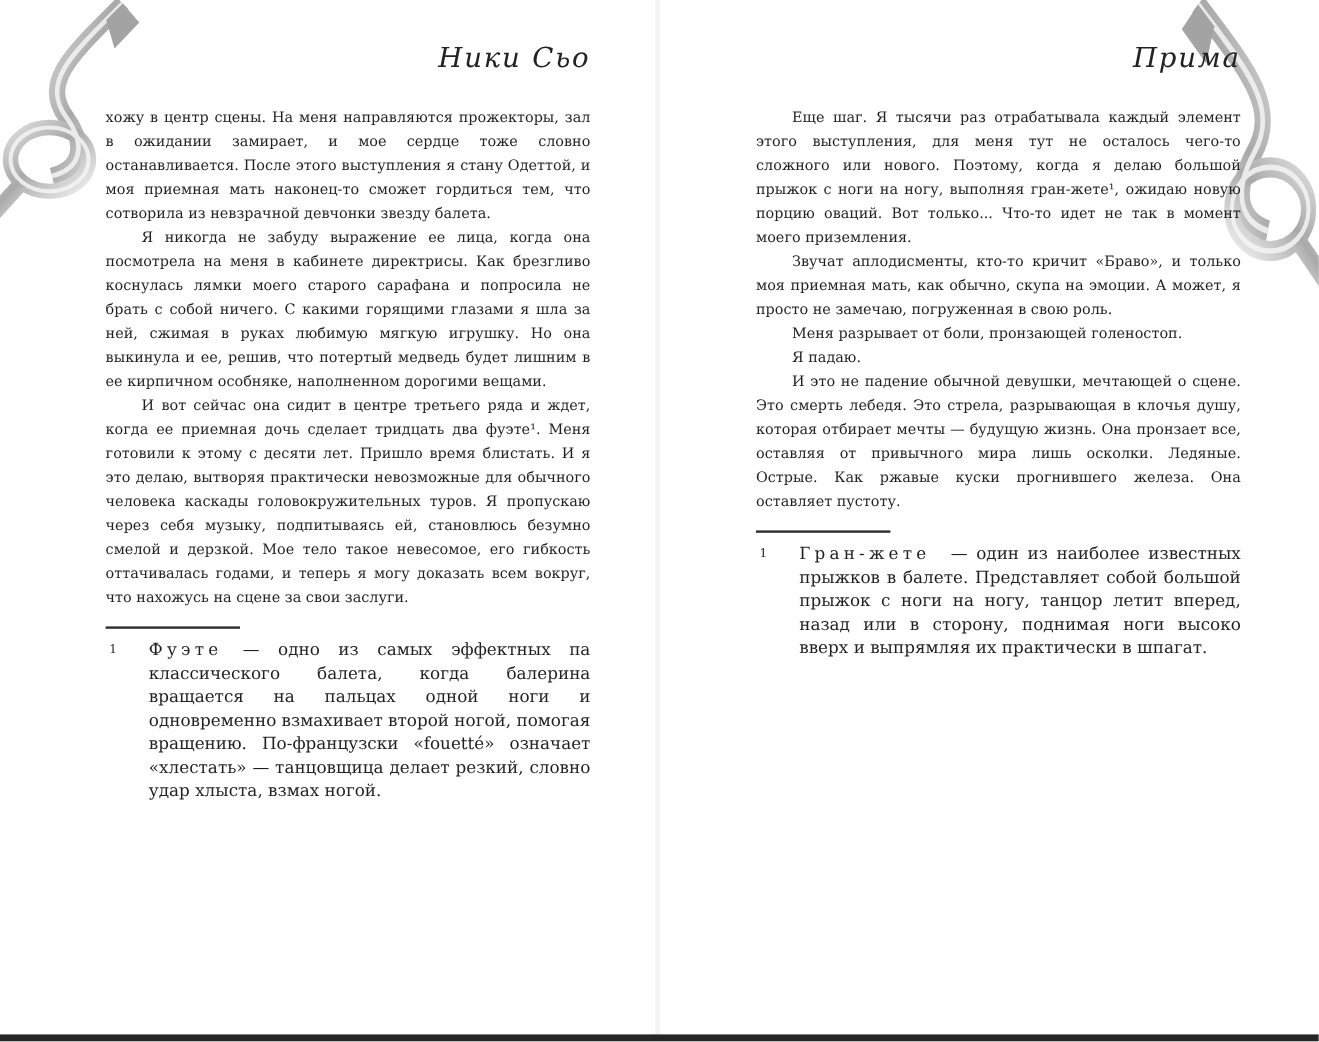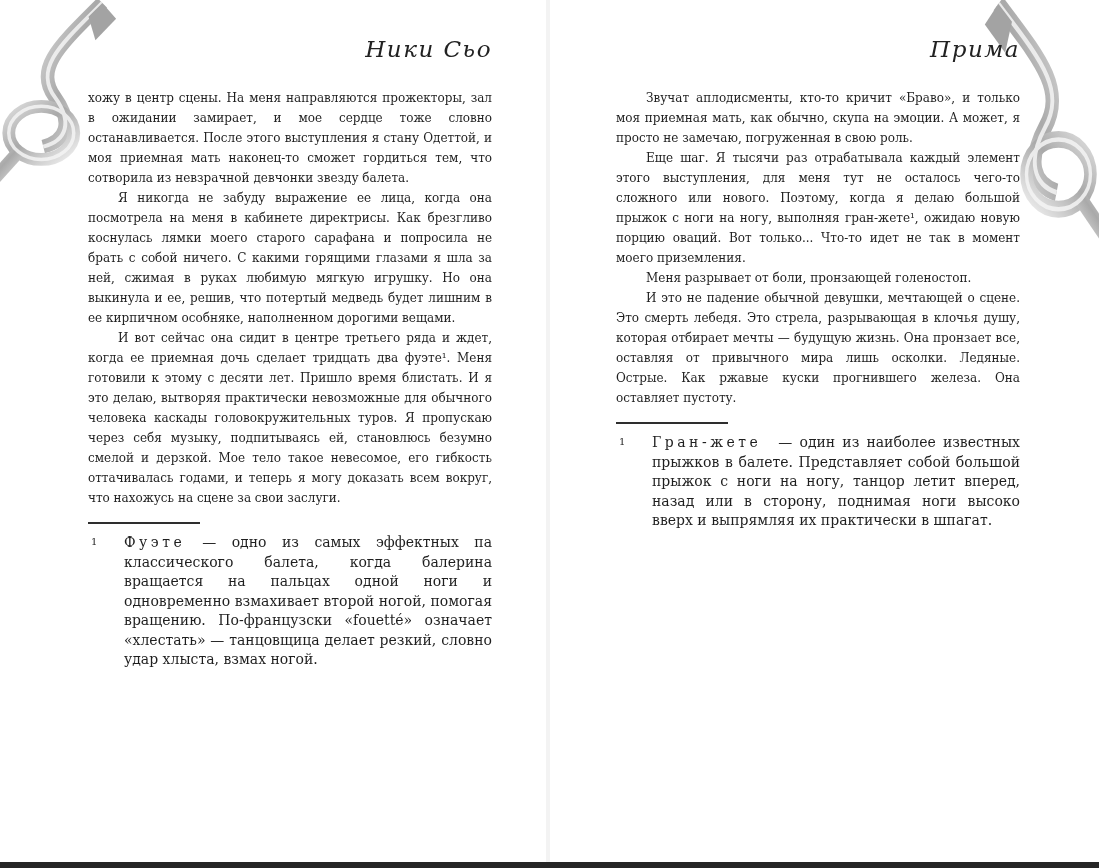--- a/index.html
+++ b/index.html
@@ -31,21 +31,21 @@
   .ribbon { position: absolute; }
   .ribbon-left { left: -6px; top: -6px; }
   .ribbon-right { right: -6px; top: -4px; transform: scaleX(-1); }
 
   .page {
     position: absolute;
     top: 36px;
     width: 404px;
   }
   .page-left  { left: 88px;  }
-  .page-right { left: 616px; }
+  .page-right { left: 630px; }
 
   .running-head {
     text-align: right;
     font-style: italic;
     font-size: 23px;
     letter-spacing: 1.5px;
     color: #222;
     margin: 0 0 26px 0;
     font-family: "DejaVu Serif", serif;
   }
@@ -136,23 +136,24 @@
     <div class="fn-body">
       <span class="fn-marker">1</span><span class="fn-term">Фуэте</span><span class="fn-text">— одно из самых эффектных па классического балета, когда балерина вращается на пальцах одной ноги и одновременно взмахивает второй ногой, помогая вращению. По-французски «fouetté» означает «хлестать» — танцовщица делает резкий, словно удар хлыста, взмах ногой.</span>
     </div>
   </div>
 
 </div>
 
 <div class="page page-right">
   <div class="running-head">Прима</div>
   <div class="body-text">
+      <p class="para indent">Еще шаг. Я тысячи раз отрабатывала каждый элемент этого выступления, для меня тут не осталось чего-то сложного или нового. Поэтому, когда я делаю большой прыжок с ноги на ногу, выполняя гран-жете¹, ожидаю новую порцию оваций. Вот только... Что-то идет не так в момент моего приземления.</p>
       <p class="para indent">Звучат аплодисменты, кто-то кричит «Браво», и только моя приемная мать, как обычно, скупа на эмоции. А может, я просто не замечаю, погруженная в свою роль.</p>
-      <p class="para indent">Еще шаг. Я тысячи раз отрабатывала каждый элемент этого выступления, для меня тут не осталось чего-то сложного или нового. Поэтому, когда я делаю большой прыжок с ноги на ногу, выполняя гран-жете¹, ожидаю новую порцию оваций. Вот только... Что-то идет не так в момент моего приземления.</p>
       <p class="para indent">Меня разрывает от боли, пронзающей голеностоп.</p>
+      <p class="para indent">Я падаю.</p>
       <p class="para indent">И это не падение обычной девушки, мечтающей о сцене. Это смерть лебедя. Это стрела, разрывающая в клочья душу, которая отбирает мечты — будущую жизнь. Она пронзает все, оставляя от привычного мира лишь осколки. Ледяные. Острые. Как ржавые куски прогнившего железа. Она оставляет пустоту.</p>
     </div>
   <div class="footnote">
     <div class="fn-rule"></div>
     <div class="fn-body">
       <span class="fn-marker">1</span><span class="fn-term">Гран-жете</span><span class="fn-text">— один из наиболее известных прыжков в балете. Представляет собой большой прыжок с ноги на ногу, танцор летит вперед, назад или в сторону, поднимая ноги высоко вверх и выпрямляя их практически в шпагат.</span>
     </div>
   </div>
 
 </div>

